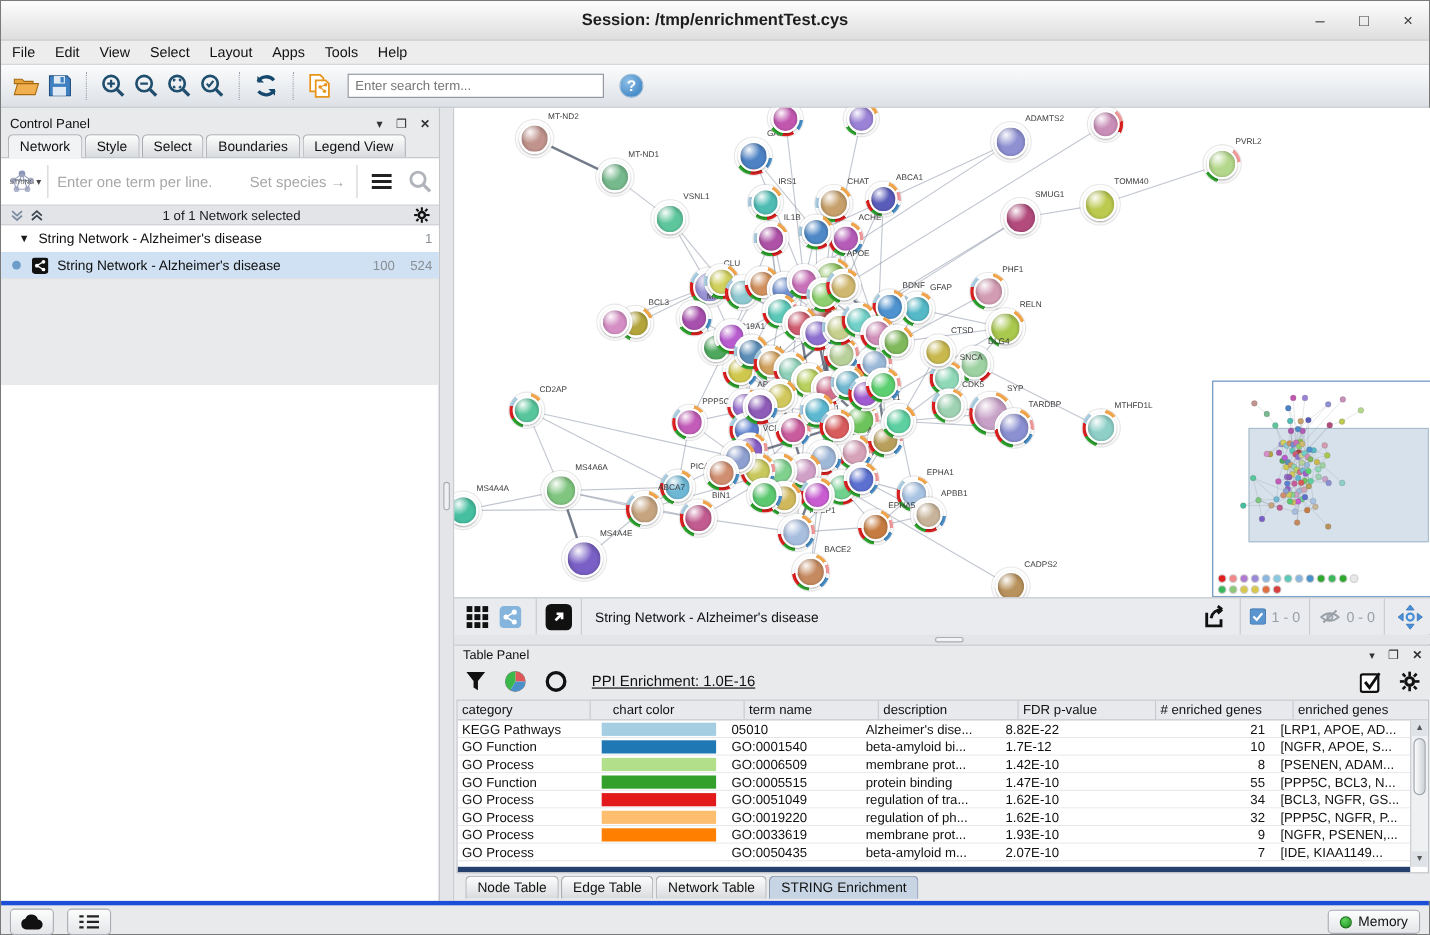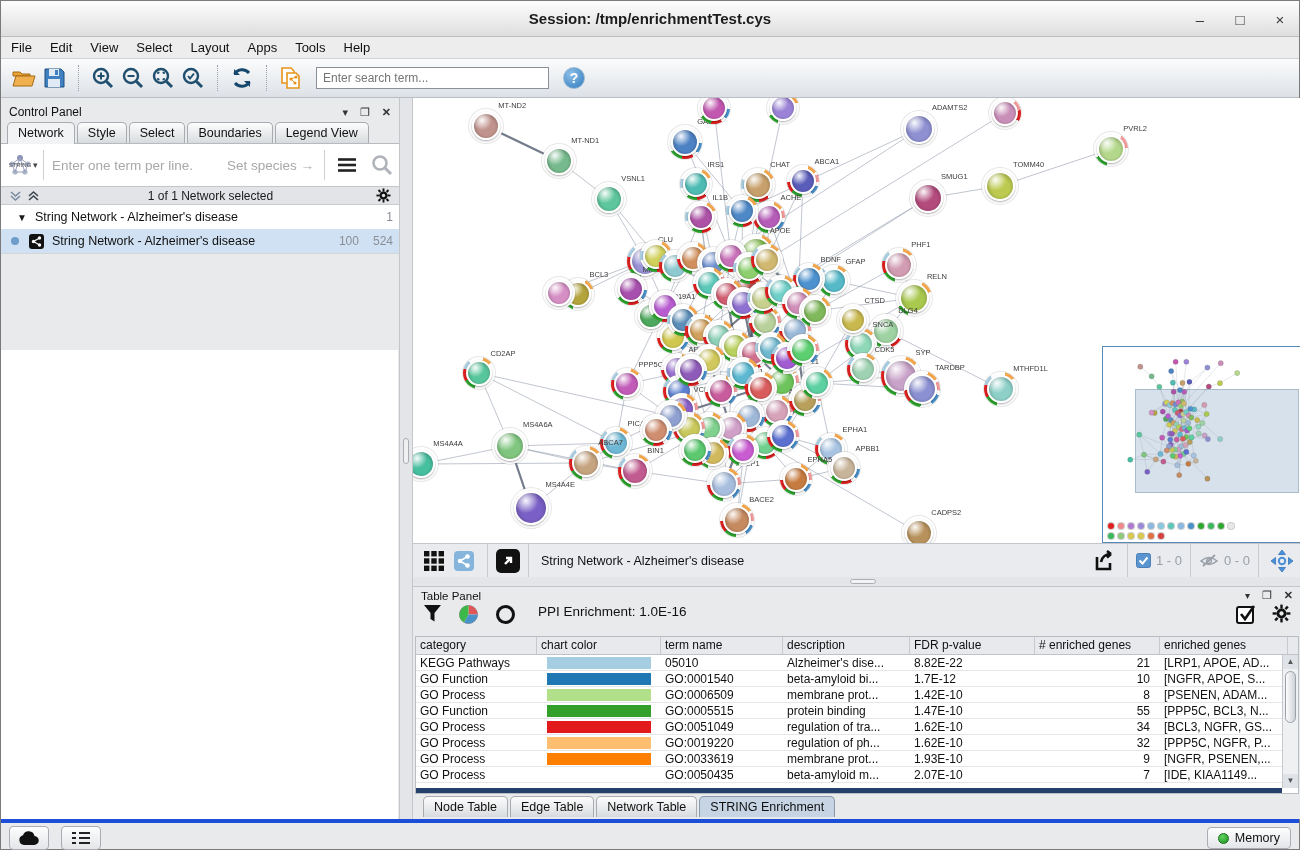--- a/index.html
+++ b/index.html
@@ -76,21 +76,21 @@
   .nt-title { font-size:12.5px; color:#111; margin-left:4px; flex:1; }
   .badge { display:flex; align-items:center; gap:5px; color:#9aa0a8; font-size:13px; }
   .sq-icon { width:24px; height:24px; border-radius:5px; background:#111; color:#fff; display:flex; align-items:center; justify-content:center; font-size:14px; font-weight:bold; }
 
   .hsplit { position:absolute; left:412px; top:576px; width:888px; height:9px; background:#e4e5e8; }
   .hsplit .pill { position:absolute; left:437px; top:2px; width:26px; height:5px; border:1px solid #a9adb3; border-radius:3px; background:#f2f3f5; }
 
   
   .table-panel { position:absolute; left:412px; top:585px; width:888px; bottom:30px; background:#e9eaec; border-top:1px solid #c4c6ca; }
   .tp-header { height:17px; display:flex; align-items:center; padding:0 8px; font-size:11.5px; color:#111; }
-  .tp-toolbar { height:31px; display:flex; padding:0 10px; gap:16px; }
+  .tp-toolbar { height:31px; display:flex; align-items:center; padding:0 10px; gap:16px;text-decoration:underline; }
   .ppi { font-size:13.5px; color:#111; margin-left:6px; flex:1; }
   .tp-grid { position:absolute; left:2px; right:2px; top:49px; height:158px; background:#fff; border:1px solid #b9bcc1; overflow:hidden; }
   .tg-header { display:flex; height:18px; background:#e7e9ec; border-bottom:1px solid #bfc2c7; }
   .tg-header .hc { font-size:12px; color:#111; padding:1px 4px; border-right:1px solid #c6c9ce; white-space:nowrap; overflow:hidden; }
   .tg-rows { position:absolute; left:0; right:16px; top:18px; bottom:5px; overflow:hidden; }
   .t-row { display:flex; height:16px; border-bottom:1px solid #e4e6e9; background:#fff; }
   .t-row .c { font-size:12px; color:#111; padding:0 4px; white-space:nowrap; overflow:hidden; line-height:16px; }
   .swatch { margin:2px 6px; height:12px; flex:1; }
   .vsb { position:absolute; right:0; top:18px; bottom:5px; width:16px; background:#eef0f2; border-left:1px solid #c6c9ce; }
   .vsb .arr { position:absolute; left:0; width:15px; height:14px; background:#dfe2e6; color:#555; font-size:8px; text-align:center; line-height:14px; }
@@ -1259,21 +1259,21 @@
             <rect x="10.8" y="2.2" width="3" height="2" transform="rotate(-45 12.3 3.2)"></rect>
             <rect x="2.2" y="11.8" width="3" height="2" transform="rotate(-45 3.7 12.8)"></rect>
             <rect x="10.8" y="11.8" width="3" height="2" transform="rotate(45 12.3 12.8)"></rect>
           </g>
           <circle cx="8" cy="8" r="1.8" fill="#e9eaec"></circle>
         </svg>
     </div>
     <div class="tp-grid">
       <div class="tg-header" id="tg-header">
           <div class="hc" style="width: 121px; flex: 0 0 121px;">category</div>
-          <div class="hc" style="width: 124px; flex: 0 0 124px;">chart color</div>
+          <div class="hc" style="width: 124px; flex: 0 0 124px; margin-left: 16px;">chart color</div>
           <div class="hc" style="width: 122px; flex: 0 0 122px;">term name</div>
           <div class="hc" style="width: 127px; flex: 0 0 127px;">description</div>
           <div class="hc" style="width: 125px; flex: 0 0 125px;">FDR p-value</div>
           <div class="hc" style="width: 125px; flex: 0 0 125px;"># enriched genes</div>
           <div class="hc" style="width: 128px; flex: 0 0 128px;">enriched genes</div>
         </div>
       <div class="tg-rows" id="tg-rows">
           <div class="t-row">
             <div class="c" style="flex: 0 0 121px; width: 121px;">KEGG Pathways</div>
             <div class="c" style="flex: 0 0 124px; width: 124px; display: flex;">

